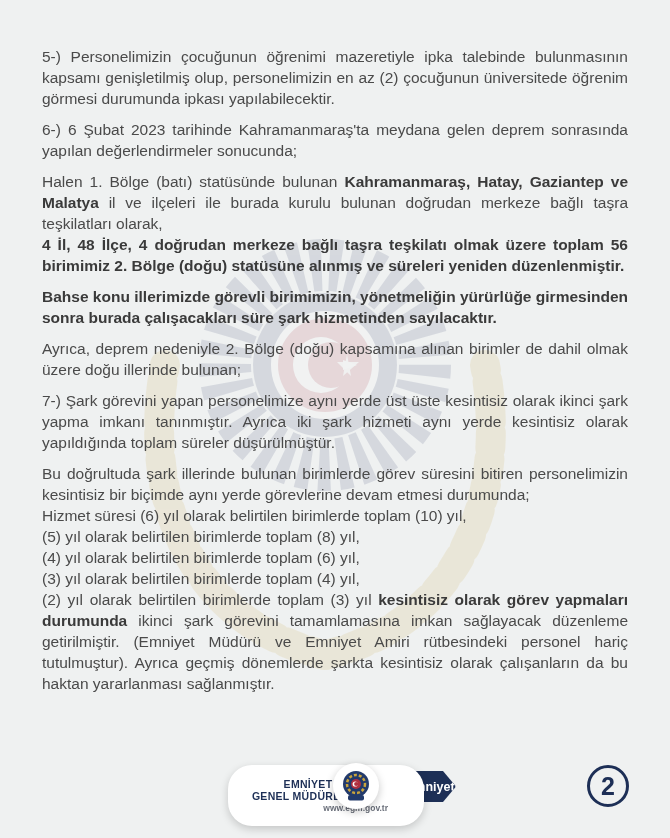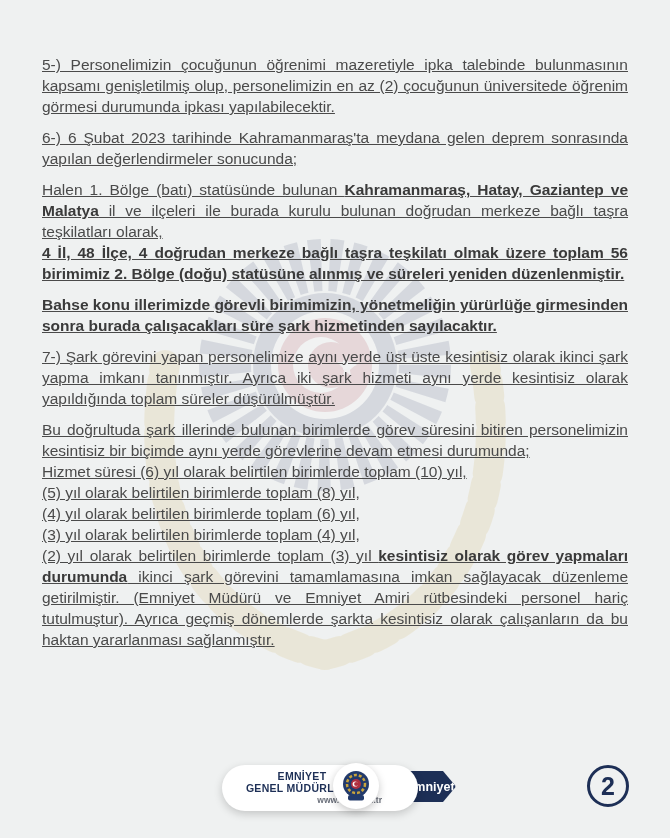--- a/index.html
+++ b/index.html
@@ -22,32 +22,31 @@
   .content{
     position:absolute;
     left:42px;top:46px;
     width:586px;
     color:#4a4a4a;
     font-size:15.5px;
     line-height:21px;
     text-align:justify;
   }
   .content p.para{
-    margin:8px 0 10px 0;
-    text-decoration:underline;
+    margin:0 0 10px 0;
   }
   .content .bold{
     font-weight:700;
     color:#3a3a3a;
   }
   
   .pill{
     position:absolute;
-    left:222px;top:765px;
-    width:160px;height:46px;
+    left:228px;top:765px;
+    width:160px;height:61px;
     background:#ffffff;
     border-radius:24px;
     box-shadow:0 3px 8px rgba(0,0,0,.18);
     z-index:2;
     display:flex;flex-direction:column;
     justify-content:center;
     padding-right:36px;
     box-sizing:content-box;
     text-align:center;
   }
@@ -125,20 +124,21 @@
       <polygon points="272,215 258,210 258,220" fill="#ffffff"></polygon>
       <polygon points="262,204 266,226 252,212 274,212 258,226" fill="#ffffff" opacity="0.9"></polygon>
     </g>
   </svg>
 
   <main class="content" id="paragraphs">
       <p class="para"><span>5-) Personelimizin çocuğunun öğrenimi mazeretiyle ipka talebinde bulunmasının kapsamı genişletilmiş olup, personelimizin en az (2) çocuğunun üniversitede öğrenim görmesi durumunda ipkası yapılabilecektir.</span></p>
       <p class="para"><span>6-) 6 Şubat 2023 tarihinde Kahramanmaraş'ta meydana gelen deprem sonrasında yapılan değerlendirmeler sonucunda;</span></p>
       <p class="para"><span>Halen 1. Bölge (batı) statüsünde bulunan </span><span class="bold">Kahramanmaraş, Hatay, Gaziantep ve Malatya</span><span> il ve ilçeleri ile burada kurulu bulunan doğrudan merkeze bağlı taşra teşkilatları olarak,</span><br><span class="bold">4 İl, 48 İlçe, 4 doğrudan merkeze bağlı taşra teşkilatı olmak üzere toplam 56 birimimiz 2. Bölge (doğu) statüsüne alınmış ve süreleri yeniden düzenlenmiştir.</span></p>
       <p class="para"><span class="bold">Bahse konu illerimizde görevli birimimizin, yönetmeliğin yürürlüğe girmesinden sonra burada çalışacakları süre şark hizmetinden sayılacaktır.</span></p>
+      <p class="para"><span>Ayrıca, deprem nedeniyle 2. Bölge (doğu) kapsamına alınan birimler de dahil olmak üzere doğu illerinde bulunan;</span></p>
       <p class="para"><span>7-) Şark görevini yapan personelimize aynı yerde üst üste kesintisiz olarak ikinci şark yapma imkanı tanınmıştır. Ayrıca iki şark hizmeti aynı yerde kesintisiz olarak yapıldığında toplam süreler düşürülmüştür.</span></p>
       <p class="para"><span>Bu doğrultuda şark illerinde bulunan birimlerde görev süresini bitiren personelimizin kesintisiz bir biçimde aynı yerde görevlerine devam etmesi durumunda;</span><br><span>Hizmet süresi (6) yıl olarak belirtilen birimlerde toplam (10) yıl,</span><br><span>(5) yıl olarak belirtilen birimlerde toplam (8) yıl,</span><br><span>(4) yıl olarak belirtilen birimlerde toplam (6) yıl,</span><br><span>(3) yıl olarak belirtilen birimlerde toplam (4) yıl,</span><br><span>(2) yıl olarak belirtilen birimlerde toplam (3) yıl </span><span class="bold">kesintisiz olarak görev yapmaları durumunda</span><span> ikinci şark görevini tamamlamasına imkan sağlayacak düzenleme getirilmiştir. (Emniyet Müdürü ve Emniyet Amiri rütbesindeki personel hariç tutulmuştur). Ayrıca geçmiş dönemlerde şarkta kesintisiz olarak çalışanların da bu haktan yararlanması sağlanmıştır.</span></p>
     </main>
 
   <div class="pill">
     <div class="org1">EMNİYET</div>
     <div class="org2">GENEL MÜDÜRLÜĞÜ</div>
     <div class="site">www.egm.gov.tr</div>
   </div>
 

